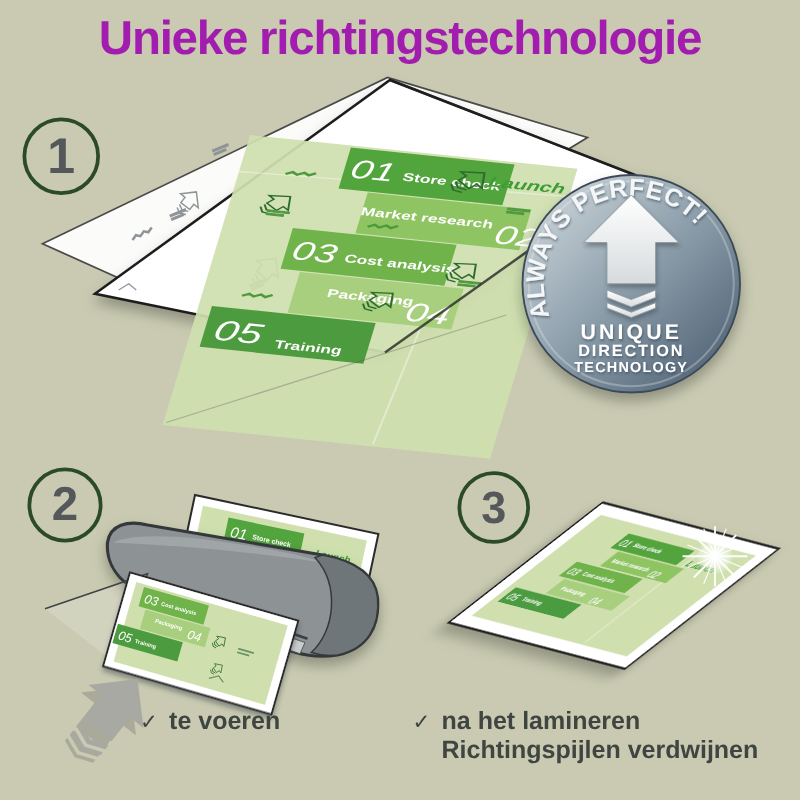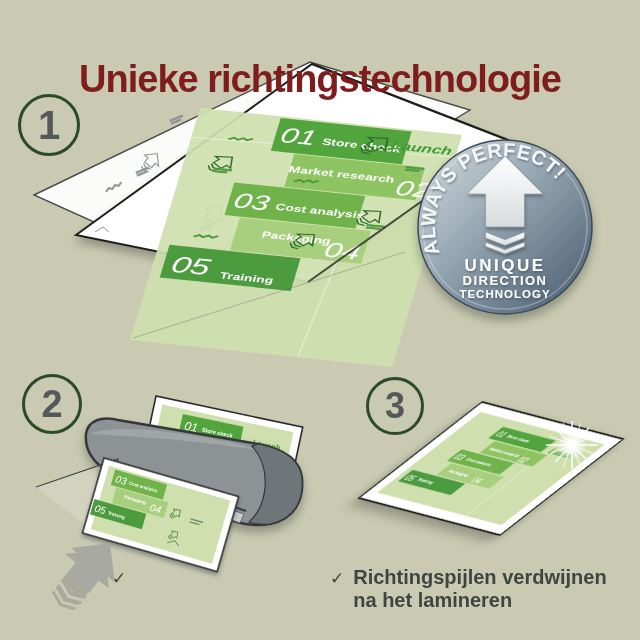--- a/index.html
+++ b/index.html
@@ -3,23 +3,22 @@
 <meta charset="utf-8">
 <style>
   html,body{margin:0;padding:0;}
   body{
     width:640px;height:640px;position:relative;overflow:hidden;
     background:#c9cab1;
     font-family:"Liberation Sans",sans-serif;
   }
   .title{
     position:absolute;top:10px;left:0;right:0;z-index:3;
-    text-align:center;font-size:38px;font-weight:bold;color:#7f1d1d;
+    text-align:center;font-size:38px;font-weight:bold;color:#a21caf;
     letter-spacing:-1px;
-    margin-top:48px;
   }
   .step-circle{
     position:absolute;z-index:3;border:3px solid #2b4b27;border-radius:50%;
     display:flex;align-items:center;justify-content:center;
     color:#54585a;font-weight:bold;background:transparent;
   }
   #circle-1{left:18px;top:94px;width:56px;height:56px;font-size:40px;}
   #circle-2{left:22px;top:374px;width:54px;height:54px;font-size:38px;}
   #circle-3{left:366px;top:377px;width:52px;height:52px;font-size:36px;}
   .scene{position:absolute;left:0;top:0;z-index:1;}
@@ -252,21 +251,22 @@
         <line x1="563" y1="423" x2="581" y2="467" stroke-width="0.9"></line>
         <line x1="581" y1="423" x2="563" y2="467" stroke-width="0.9"></line>
       </g>
     </g>
   </g>
 </svg>
 
 <div class="check-item" id="check-item-1">
   <span class="check-glyph">✓</span>
   <div class="check-text">
+    <div>te voeren</div>
   </div>
 </div>
 <div class="check-item" id="check-item-2">
   <span class="check-glyph">✓</span>
   <div class="check-text">
+    <div>na het lamineren</div>
     <div>Richtingspijlen verdwijnen</div>
-    <div>na het lamineren</div>
   </div>
 </div>
 
 </body></html>

